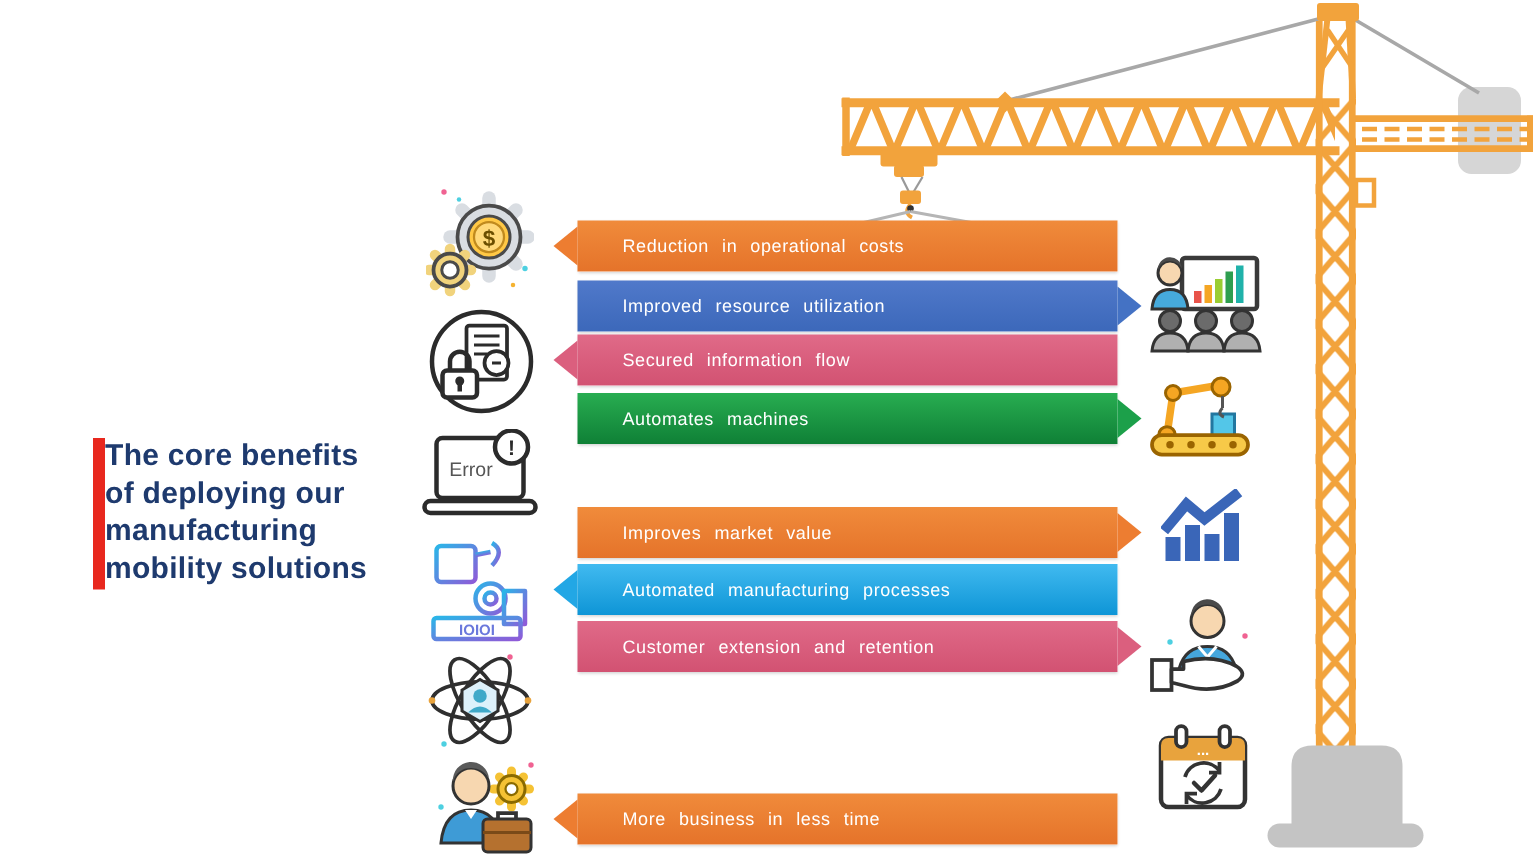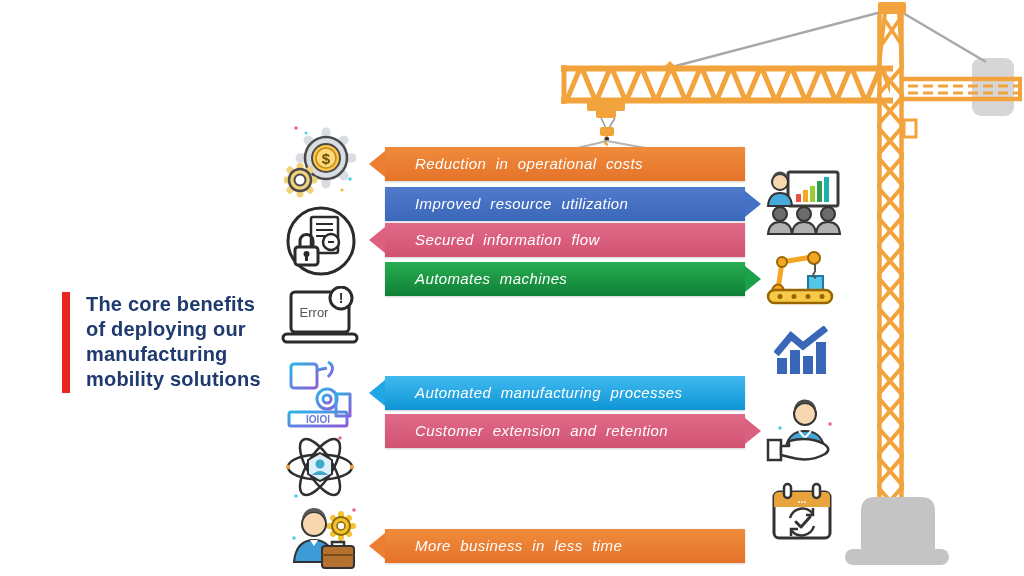--- a/index.html
+++ b/index.html
@@ -4,32 +4,32 @@
 <style>
   html,body{margin:0;padding:0;background:#ffffff;}
   .canvas{
     position:relative;width:1024px;height:576px;overflow:hidden;background:#ffffff;
     font-family:"Liberation Sans", sans-serif;
   }
   
   .title-block{position:absolute;left:62px;top:292px;display:flex;}
   .accent-bar{width:8px;height:101px;background:#E8281E;flex:0 0 auto;}
   .title-text{
-    margin-left:16px;width:210px;color:#1E3A6E;font-size:20px;line-height:25px;
+    width:210px;color:#1E3A6E;font-size:20px;line-height:25px;
     font-weight:bold;white-space:pre-line;letter-spacing:0.2px;
   }
   
   .banner-stack{position:absolute;left:369px;top:147px;width:392px;height:418px;z-index:5;}
   .banner{
     position:absolute;left:16px;width:360px;height:34px;
     box-shadow:0 1px 2px rgba(0,0,0,0.18);
   }
   .banner-label{
-    display:block;color:#ffffff;font-size:15px;line-height:34px;padding-left:30px;
-    letter-spacing:0.4px;word-spacing:5px;white-space:nowrap;font-style:italic;
+    display:block;color:#ffffff;font-size:12px;line-height:34px;padding-left:30px;
+    letter-spacing:0.4px;word-spacing:5px;white-space:nowrap;
   }
   .banner::before,.banner::after{content:none;position:absolute;top:50%;transform:translateY(-50%);
     width:0;height:0;border-top:13px solid transparent;border-bottom:13px solid transparent;}
   .banner.arrow-left::before{content:"";left:-16px;border-right:16px solid var(--arrow);}
   .banner.arrow-right::after{content:"";right:-16px;border-left:16px solid var(--arrow);}
   .c-orange   {--arrow:#ED7D31;background:linear-gradient(180deg,#F08B3B,#E5732A);}
   .c-slateblue{--arrow:#4472C4;background:linear-gradient(180deg,#5079CA,#3C68BA);}
   .c-rose     {--arrow:#DB5F7E;background:linear-gradient(180deg,#E06A88,#D25272);}
   .c-green    {--arrow:#1CA04A;background:linear-gradient(180deg,#28AD51,#0F8036);}
   .c-blue     {--arrow:#1173C8;background:linear-gradient(180deg,#1C82D6,#0C64B2);}
@@ -121,20 +121,23 @@
       <span class="banner-label">Reduction in operational costs</span>
     </div>
       <div class="banner c-slateblue arrow-right" style="top: 40px;">
       <span class="banner-label">Improved resource utilization</span>
     </div>
       <div class="banner c-rose arrow-left" style="top: 76px;">
       <span class="banner-label">Secured information flow</span>
     </div>
       <div class="banner c-green arrow-right" style="top: 115px;">
       <span class="banner-label">Automates machines</span>
+    </div>
+      <div class="banner c-orange arrow-right" style="top: 191px;">
+      <span class="banner-label">Improves market value</span>
     </div>
       <div class="banner c-cyan arrow-left" style="top: 229px;">
       <span class="banner-label">Automated manufacturing processes</span>
     </div>
       <div class="banner c-rose arrow-right" style="top: 267px;">
       <span class="banner-label">Customer extension and retention</span>
     </div>
       <div class="banner c-orange arrow-left" style="top: 382px;">
       <span class="banner-label">More business in less time</span>
     </div>

